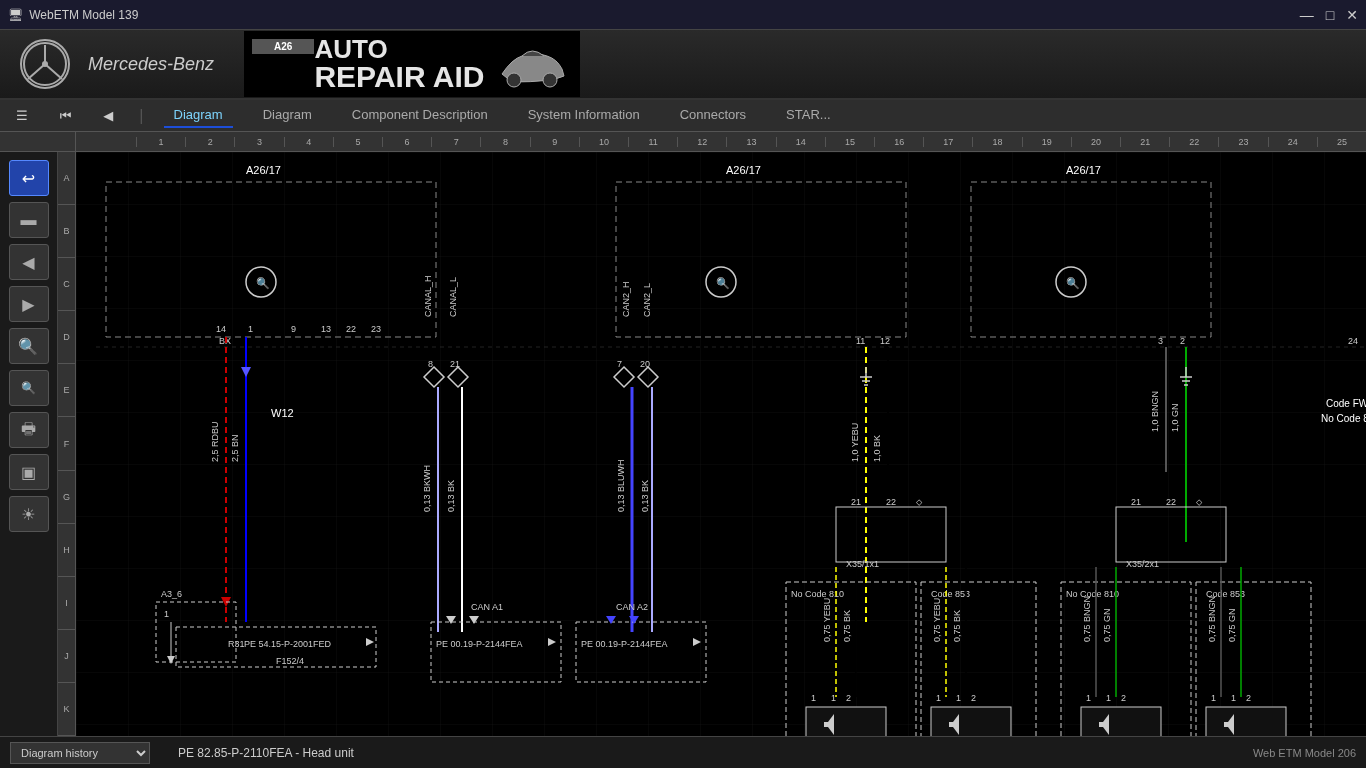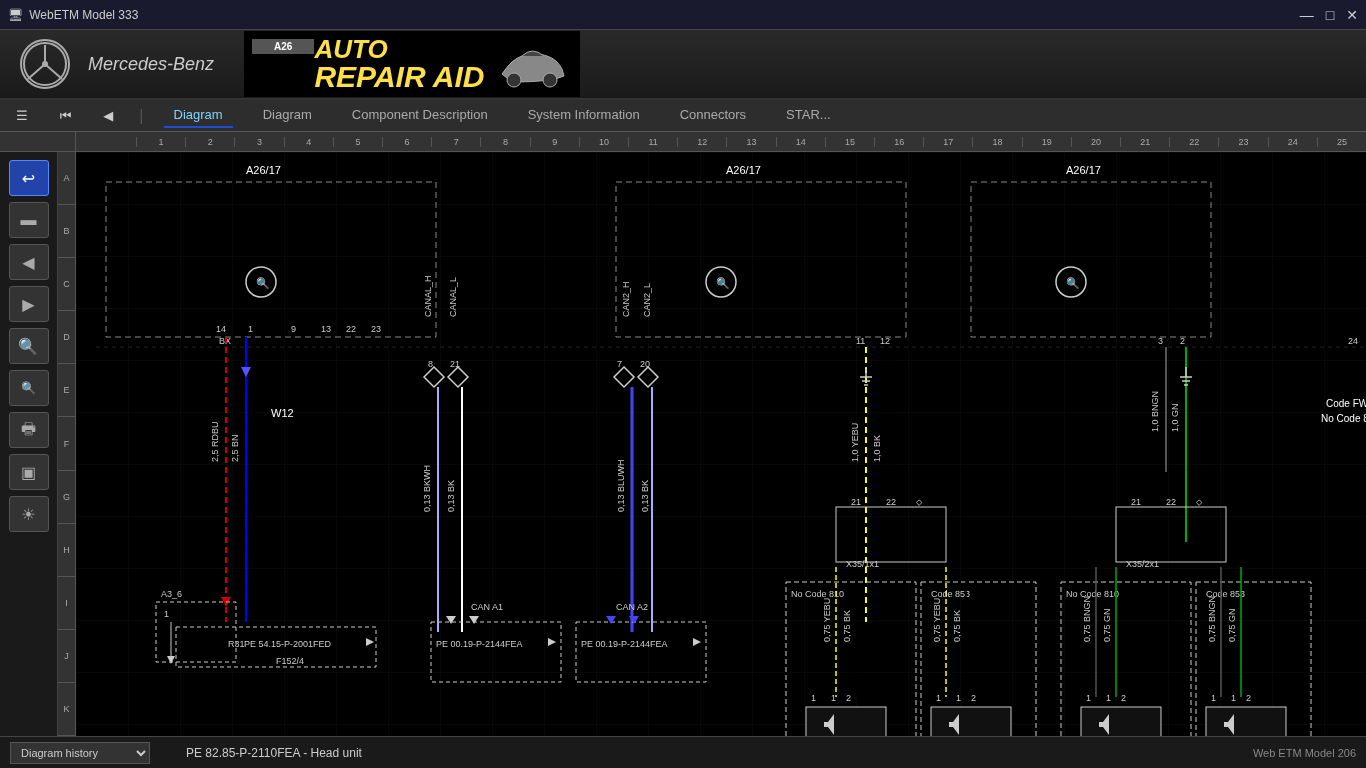--- a/index.html
+++ b/index.html
@@ -104,21 +104,21 @@
     }
 
     
     #wiring-svg {
       position: absolute; left: 18px; top: 0; width: calc(100% - 18px); height: 100%;
     }
 
     
     #statusbar {
       width: 100%; height: 32px; background: #1a1a1a;
-      display: flex; align-items: center; padding: 0 10px; gap: 36px;
+      display: flex; align-items: center; padding: 0 10px; gap: 28px;
       border-top: 1px solid #444;
     }
     .status-dropdown {
       background: #333; border: 1px solid #555; color: #ccc;
       font-size: 11px; padding: 2px 6px; cursor: pointer;
       height: 22px; width: 140px;
     }
     .status-text { color: #ccc; font-size: 12px; flex: 1; }
     .status-right { color: #888; font-size: 11px; margin-left: auto; }
 
@@ -126,21 +126,21 @@
     .component-label { font-size: 11px; fill: #fff; font-family: Arial, sans-serif; }
     .wire-label { font-size: 9px; fill: #ccc; font-family: Arial, sans-serif; }
     .box-label { font-size: 10px; fill: #fff; font-family: Arial, sans-serif; }
   </style>
 </head>
 <body>
 
 <div id="titlebar">
   <div class="title">
     <span>🖥</span>
-    <span>WebETM Model 333</span>
+    <span>WebETM Model 139</span>
   </div>
   <div class="win-controls">
     <span>—</span>
     <span>□</span>
     <span>✕</span>
   </div>
 </div>
 
 <div id="topnav">
   <div class="brand">
@@ -152,21 +152,21 @@
         <line x1="23" y1="23" x2="40" y2="38" stroke="#aaa" stroke-width="2"></line>
         <circle cx="23" cy="23" r="3" fill="#aaa"></circle>
       </svg>
     </div>
     <div class="brand-name">Mercedes-Benz</div>
   </div>
 
 
   <div style="display:flex;align-items:center;height:66px;background:#000;padding:0 8px;">
     <div style="background:#555;color:#fff;font-size:10px;padding:2px 22px;font-weight:bold;align-self:flex-start;margin-top:8px;">A26</div>
-    <div style="color:#fde047;font-size:26px;font-weight:900;font-style:italic;line-height:1;">AUTO<br><span style="font-size:30px;">REPAIR AID</span></div>
+    <div style="color:#e5e5e5;font-size:26px;font-weight:900;line-height:1;">AUTO<br><span style="font-size:30px;">REPAIR AID</span></div>
     <div style="width:80px;height:60px;overflow:hidden;margin-left:8px;">
       <svg width="80" height="60" viewBox="0 0 80 60">
         <path d="M10,40 Q20,25 30,22 Q45,18 55,22 Q65,25 70,35 L72,42 Q60,48 20,48 Z" fill="#888" stroke="#aaa" stroke-width="1"></path>
         <ellipse cx="22" cy="46" rx="7" ry="7" fill="#333" stroke="#aaa" stroke-width="1"></ellipse>
         <ellipse cx="58" cy="46" rx="7" ry="7" fill="#333" stroke="#aaa" stroke-width="1"></ellipse>
         <path d="M30,22 Q40,12 52,22" fill="#444" stroke="#aaa" stroke-width="1"></path>
       </svg>
     </div>
   </div>
 </div>

